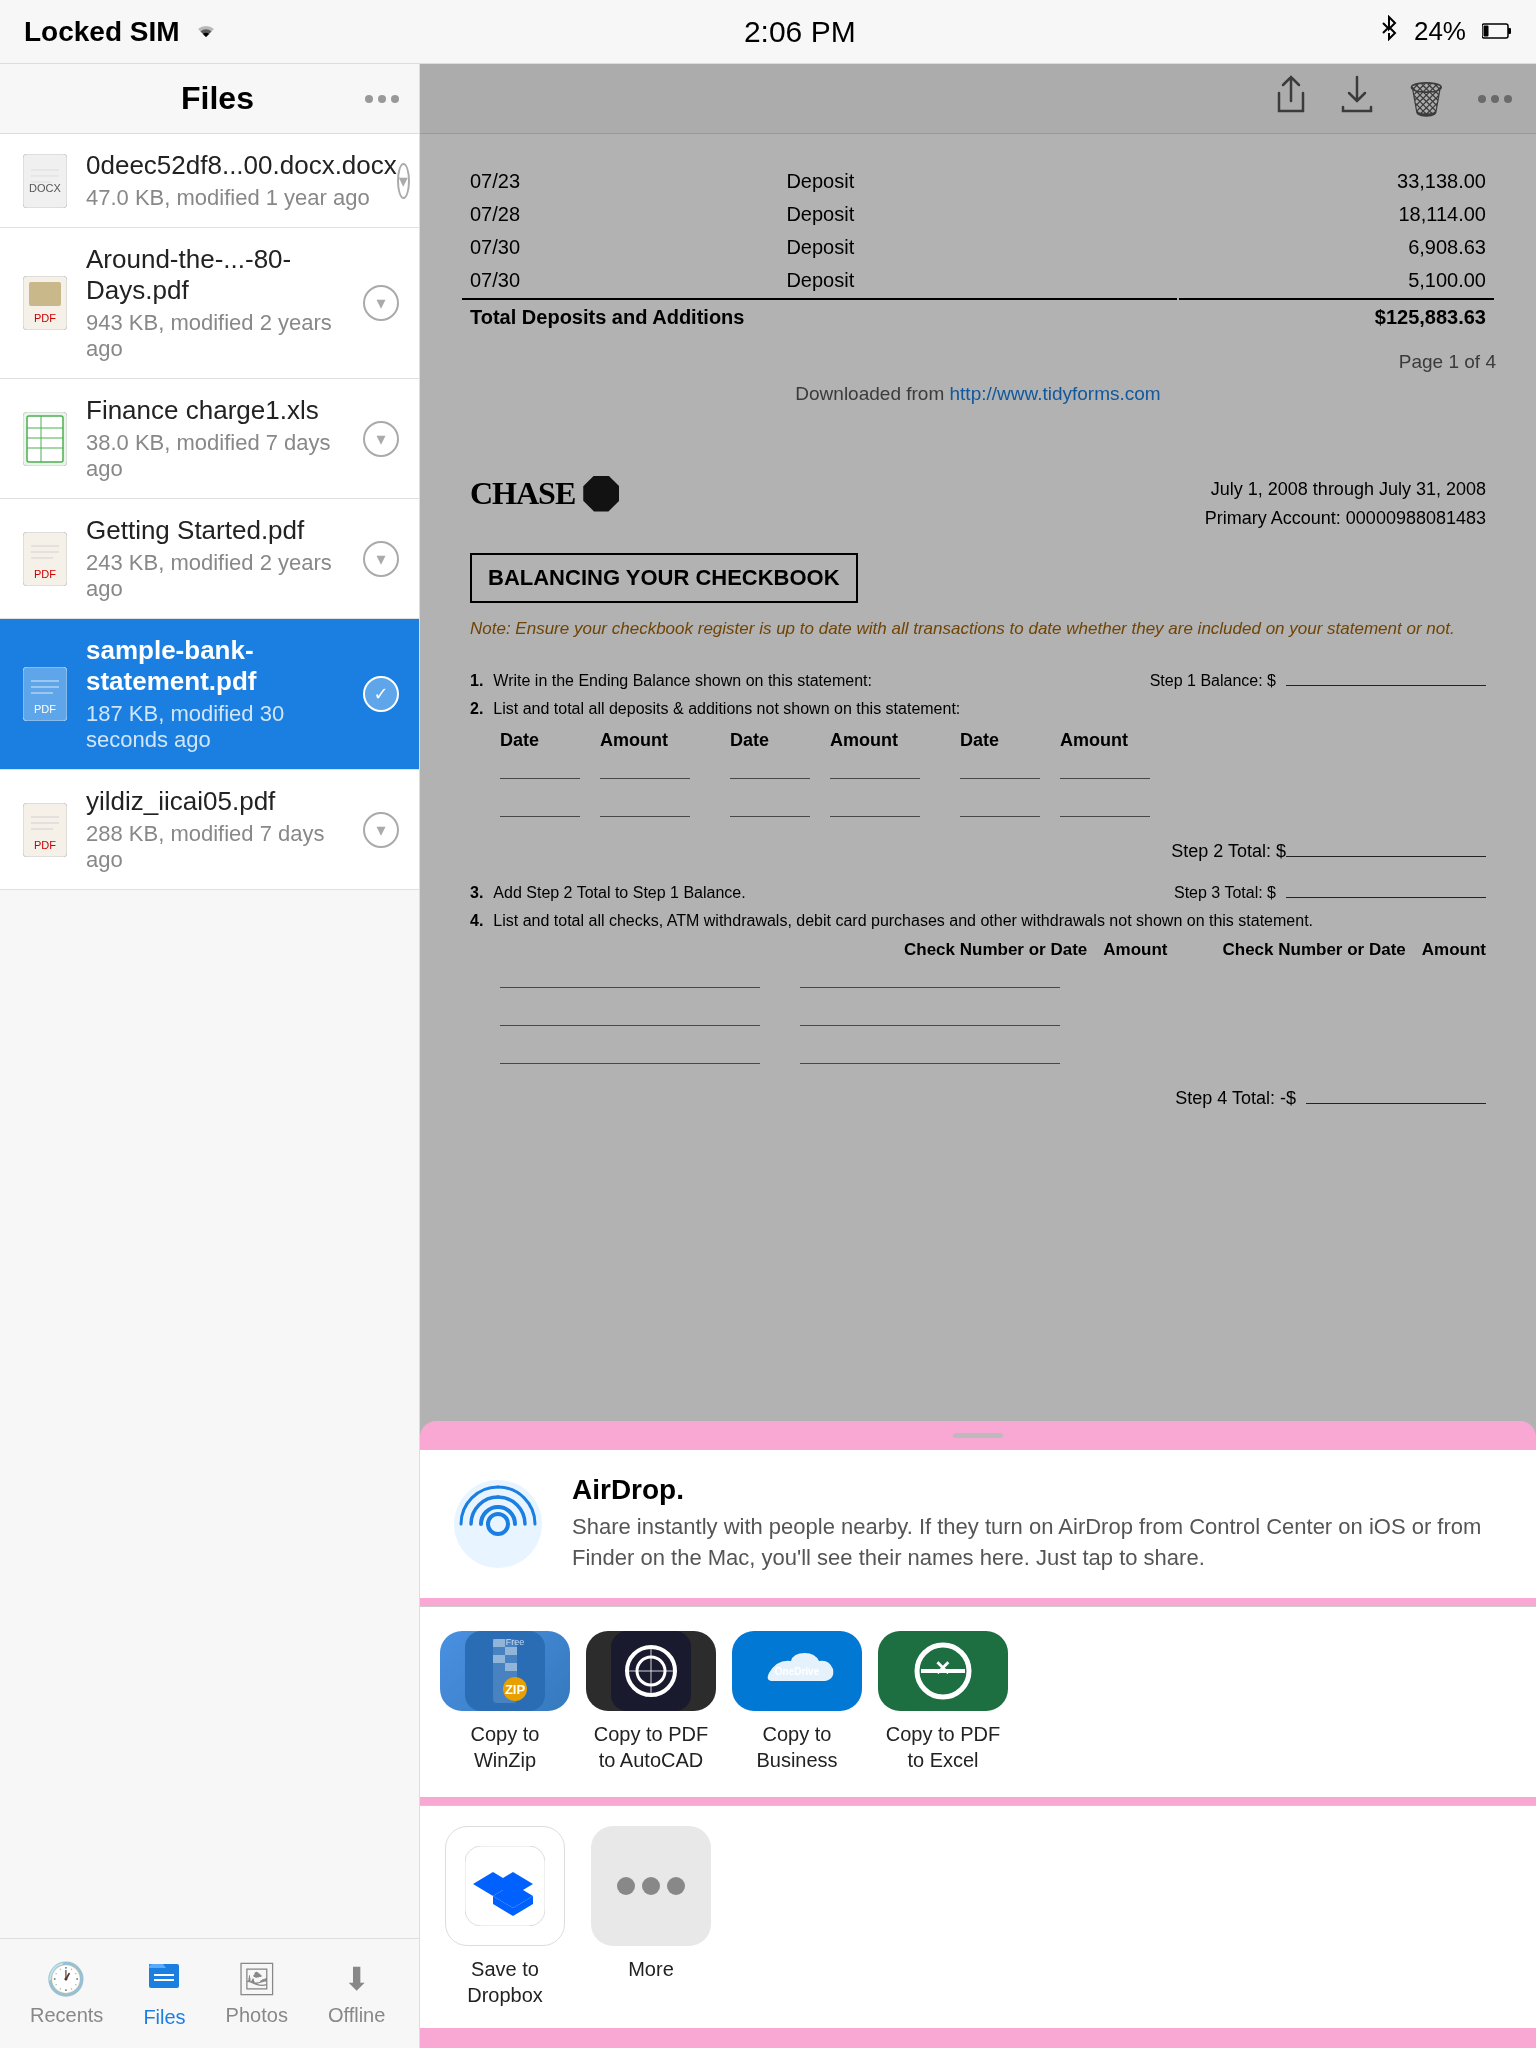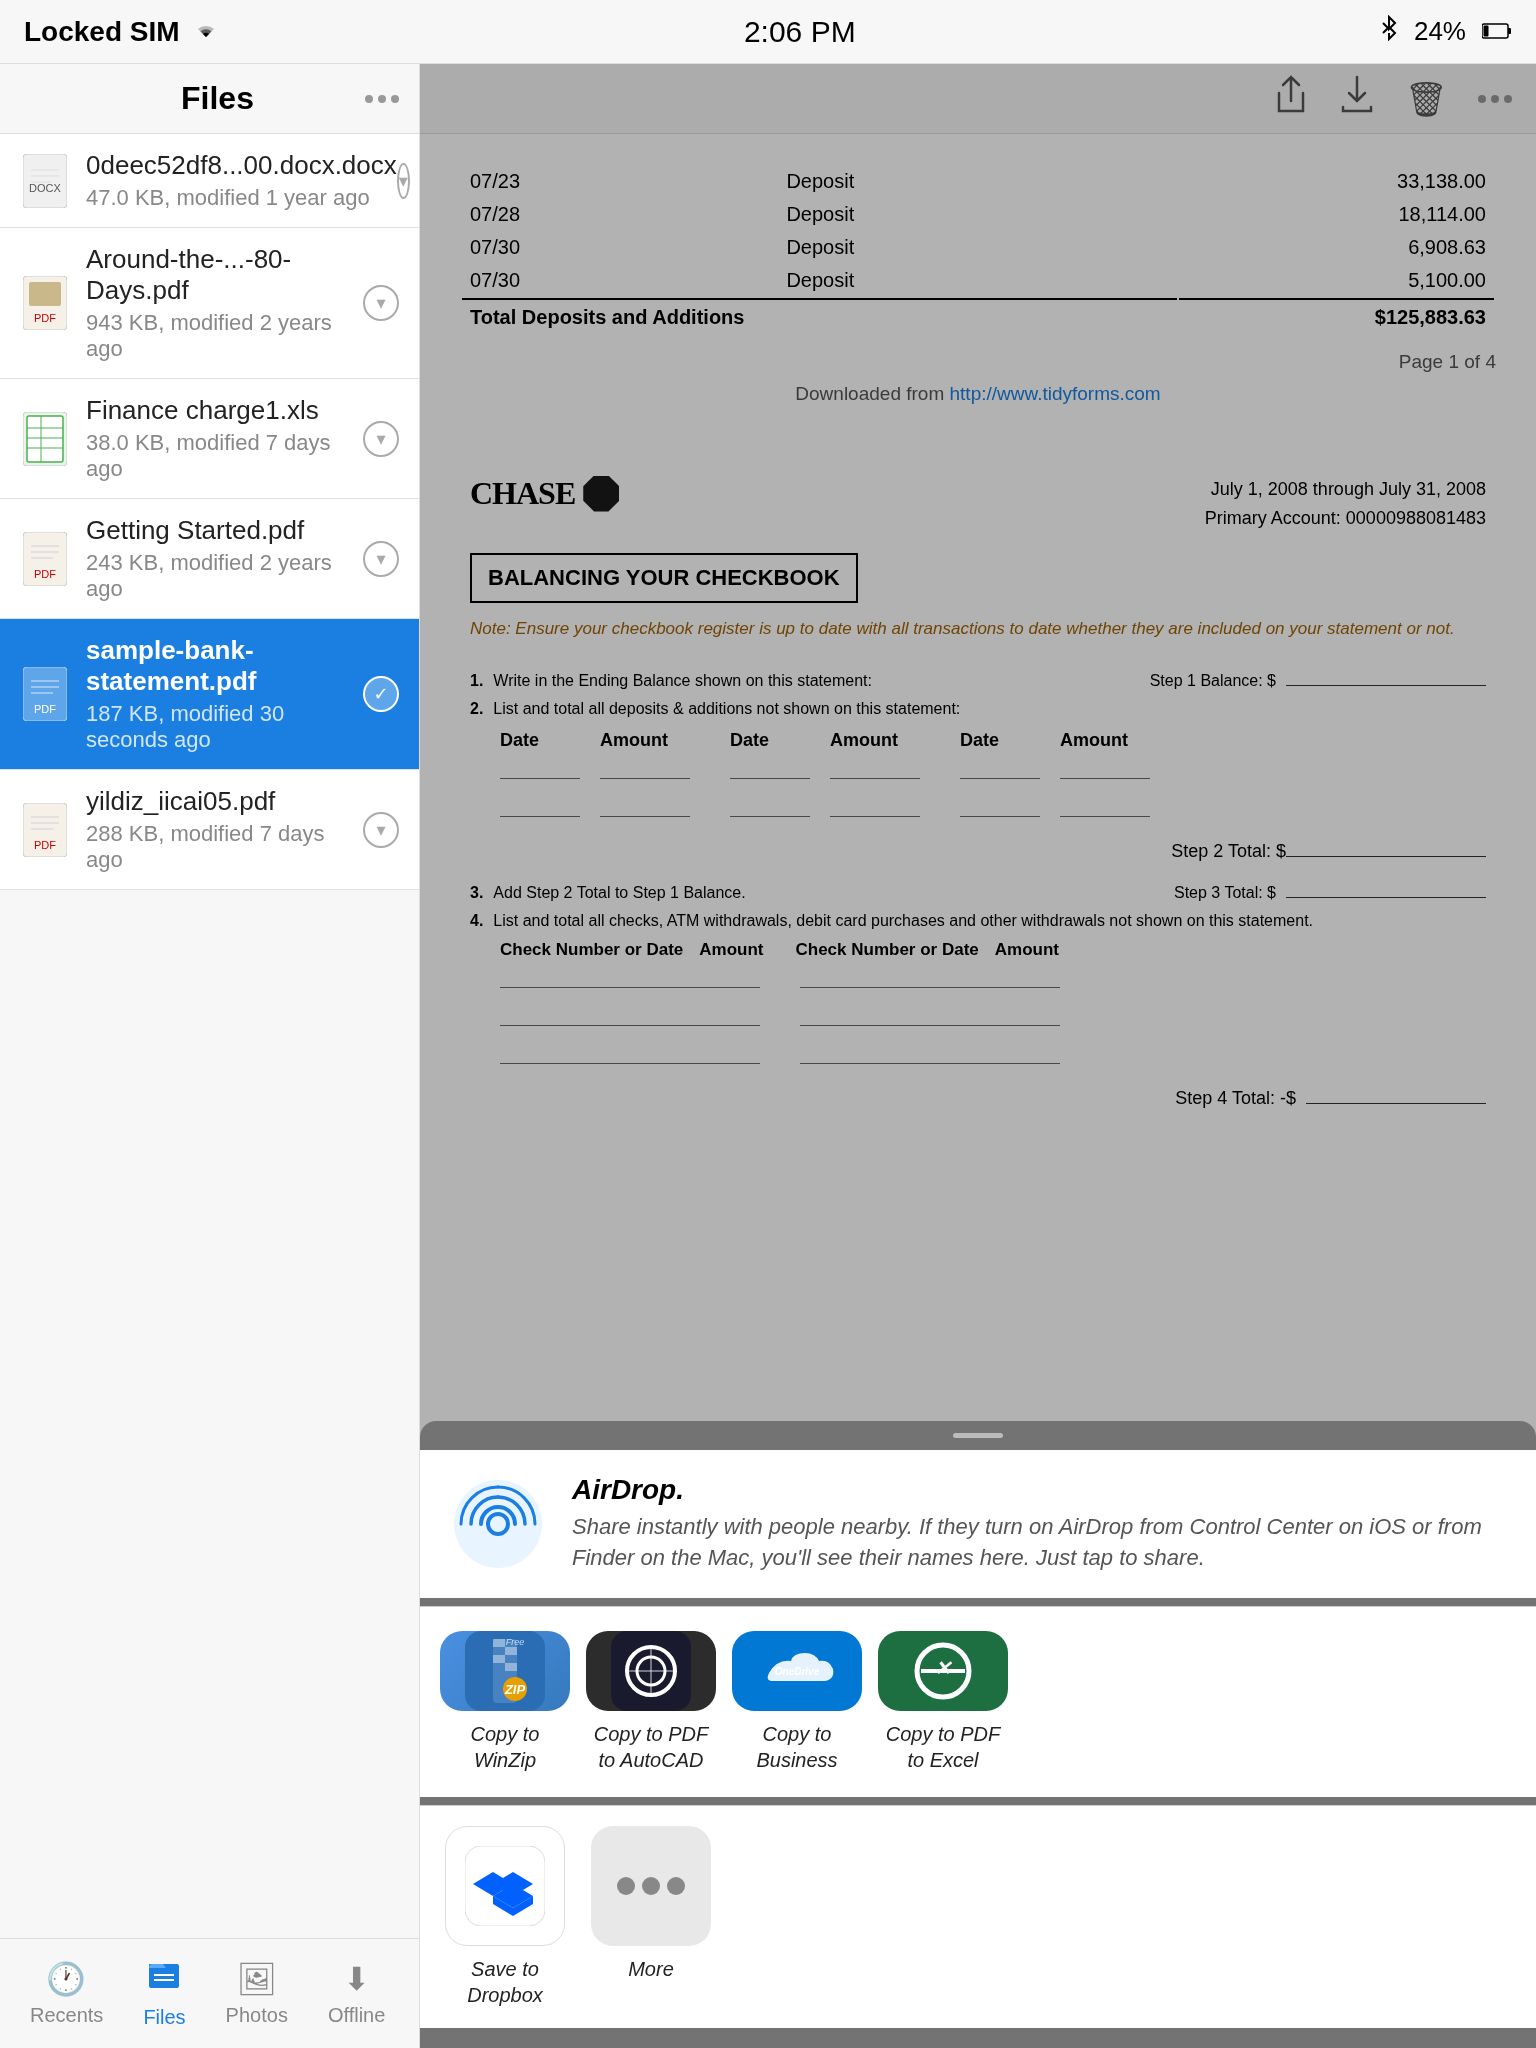--- a/index.html
+++ b/index.html
@@ -70,22 +70,22 @@
     }
     .toolbar-icon { font-size: 34px; color: #555; cursor: pointer; }
 
     
     .share-overlay {
       position: absolute; top: 0; left: 0; right: 0; bottom: 0;
       background: rgba(0,0,0,0.3); z-index: 100;
       display: flex; flex-direction: column; justify-content: flex-end;
     }
     .share-sheet {
-      background: #737373; border-radius: 16px 16px 0 0;
-      padding: 0 0 20px 0; overflow: hidden; font-style: italic;
+      background: #f9a8d4; border-radius: 16px 16px 0 0;
+      padding: 0 0 20px 0; overflow: hidden;
     }
     .share-handle { width: 50px; height: 5px; background: #bbb; border-radius: 3px; margin: 12px auto; }
 
     
     .airdrop-row {
       background: white; margin: 0 0 8px 0; padding: 24px 28px;
       display: flex; align-items: center; gap: 24px;
     }
     .airdrop-icon-wrap { width: 100px; height: 100px; flex-shrink: 0; display: flex; align-items: center; justify-content: center; }
     .airdrop-text .title { font-size: 28px; font-weight: 600; }
@@ -508,21 +508,21 @@
           <span class="underline-field"></span>
         </div>
 
         
         <div>
           <div class="step-line">
             <span class="step-num">4.</span>
             <span>List and total all checks, ATM withdrawals, debit card purchases and other withdrawals not shown on this statement.</span>
           </div>
 
-          <div style="display:flex;gap:32px;margin:10px 0 6px 30px;">
+          <div style="display:flex;gap:55px;margin:10px 0 6px 30px;justify-content:flex-end;">
             <div style="display:flex;gap:16px;">
               <span style="font-size:17px;font-weight:600;">Check Number or Date</span>
               <span style="font-size:17px;font-weight:600;">Amount</span>
             </div>
             <div style="display:flex;gap:16px;">
               <span style="font-size:17px;font-weight:600;">Check Number or Date</span>
               <span style="font-size:17px;font-weight:600;">Amount</span>
             </div>
           </div>
           <div style="margin-left:30px;">

